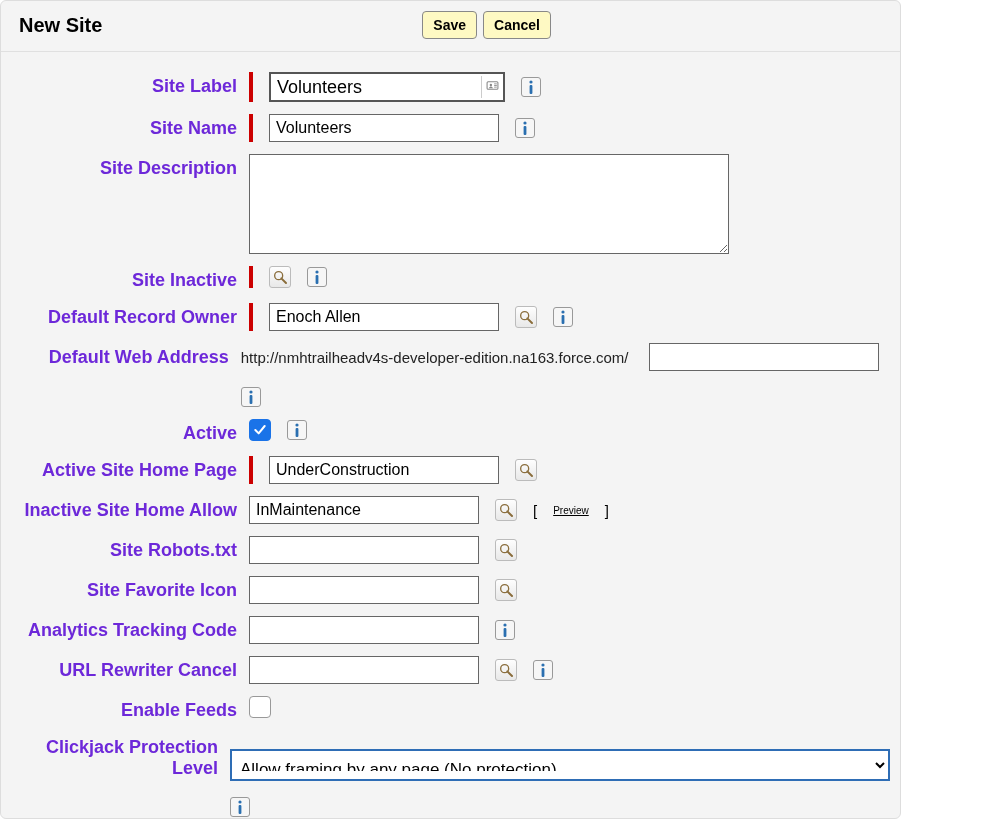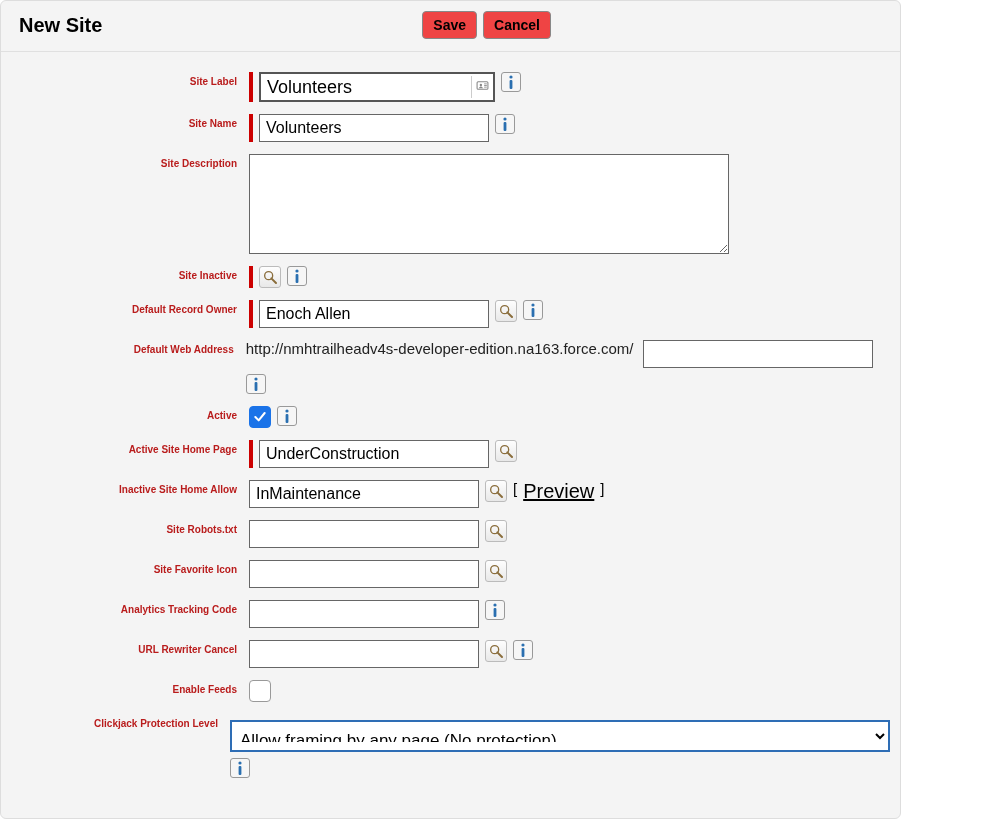--- a/index.html
+++ b/index.html
@@ -31,48 +31,49 @@
     font-weight: bold;
     margin: 0;
     flex: 0 0 auto;
   }
   .header-buttons {
     margin-left: 320px;
     display: flex;
     gap: 6px;
   }
   button.std {
-    background: #ef4444;
+    background: #fef9c3;
     border: 1px solid #888;
     border-radius: 4px;
     padding: 5px 10px;
     font-size: 14px;
     font-weight: bold;
     cursor: pointer;
   }
   .form-area {
     padding: 20px 10px 10px 10px;
   }
   .row {
     display: flex;
     align-items: flex-start;
     margin-bottom: 12px;
   }
   .row .label {
     width: 238px;
     text-align: right;
     padding-right: 12px;
     padding-top: 4px;
-    font-size: 10px;
+    font-size: 18px;
     font-weight: bold;
-    color: #b91c1c;
+    color: #6d28d9;
   }
   .row .value {
     display: flex;
-    gap: 6px;
+    align-items: center;
+    gap: 16px;
     flex-wrap: wrap;
   }
   .req-bar {
     width: 4px;
     align-self: stretch;
     background: #c00;
     margin-right: 0;
   }
   input[type="text"].fld {
     border: 1px solid #666;
@@ -168,21 +169,21 @@
     border: 2px solid #2e6db5;
     background: #fff;
     font-size: 17px;
     padding: 8px 4px;
     height: 32px;
     width: 660px;
   }
   a.preview {
     color: #000;
     text-decoration: underline;
-    font-size: 20px;
+    font-size: 10px;
   }
   .bracket { font-size: 15px; }
 </style>
 </head>
 <body>
 
 <div class="frame">
 
   <div class="header">
     <h1>New Site</h1>

